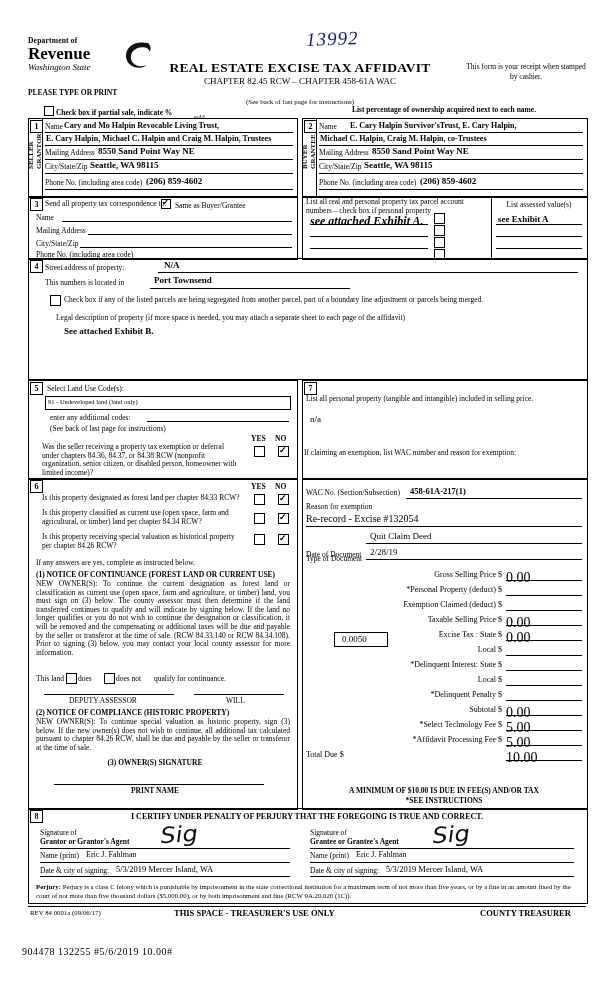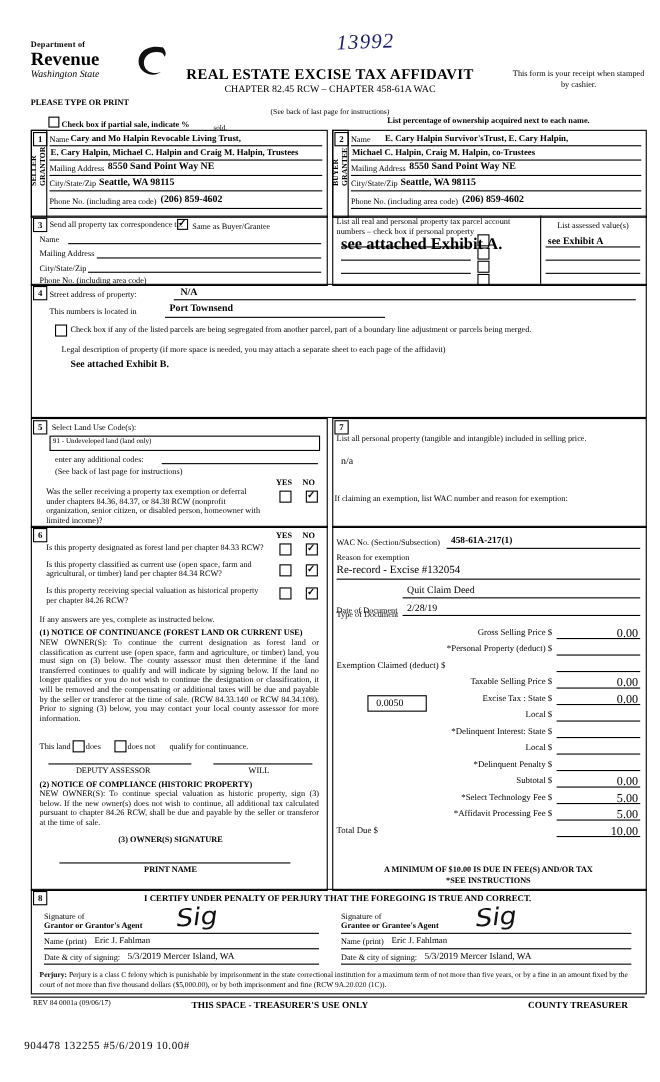--- a/index.html
+++ b/index.html
@@ -33,21 +33,21 @@
   .vside{position:absolute;font-size:7px;font-weight:bold;text-align:center;line-height:8px;}
   .tiny{font-size:6.5px;}
   .bold{font-weight:bold;}
   .line{position:absolute;border-bottom:1px solid #000;height:0;}
   .chk{position:absolute;width:9px;height:9px;border:1px solid #000;}
   .chkmark{position:absolute;font-size:9px;line-height:9px;font-weight:bold;}
   .sig{position:absolute;font-family:"DejaVu Sans",sans-serif;font-size:22px;font-style:italic;color:#111;transform:scaleX(1.1) rotate(-4deg);}
   .footline{position:absolute;font-size:6.8px;}
   .bottomcode{position:absolute;left:22px;top:946px;font-size:10px;font-family:"Liberation Serif",serif;letter-spacing:.5px;}
   .amtline{position:absolute;font-size:8px;}
-  .money{position:absolute;font-size:11px;text-align:right;}
+  .money{position:absolute;font-size:14px;text-align:left;}
 </style>
 </head>
 <body>
 
 <div class="page">
   <div class="doc">
 
     <div class="stampnum hw">13992</div>
 
     <div class="logo">
@@ -126,21 +126,21 @@
     <div class="line" style="left:48px;top:211px;width:230px;"></div>
     <div class="lbl" style="left:22px;top:216px;">Mailing Address</div>
     <div class="line" style="left:74px;top:224px;width:204px;"></div>
     <div class="lbl" style="left:22px;top:229px;">City/State/Zip</div>
     <div class="line" style="left:66px;top:237px;width:212px;"></div>
     <div class="lbl" style="left:22px;top:240px;">Phone No. (including area code)</div>
 
     <div class="lbl" style="left:292px;top:188px;width:176px;line-height:8.5px;">List all real and personal property tax parcel account numbers – check box if personal property</div>
     <div class="lbl" style="left:482px;top:190px;width:86px;text-align:center;">List assessed value(s)</div>
     <div class="line" style="left:477px;top:186px;width:0;height:62px;border-left:1px solid #000;border-bottom:none;"></div>
-    <div class="val" style="left:296px;top:204px;font-size:15px;">see attached Exhibit A.</div>
+    <div class="val" style="left:296px;top:204px;font-size:12px;font-style:italic;">see attached Exhibit A.</div>
     <div class="val" style="left:484px;top:204px;font-size:9px;">see Exhibit A</div>
     <div class="chk" style="left:420px;top:203px;"></div>
     <div class="chk" style="left:420px;top:215px;"></div>
     <div class="chk" style="left:420px;top:227px;"></div>
     <div class="chk" style="left:420px;top:239px;"></div>
     <div class="line" style="left:296px;top:214px;width:118px;"></div>
     <div class="line" style="left:296px;top:226px;width:118px;"></div>
     <div class="line" style="left:296px;top:238px;width:118px;"></div>
     <div class="line" style="left:482px;top:214px;width:86px;"></div>
     <div class="line" style="left:482px;top:226px;width:86px;"></div>
@@ -236,21 +236,21 @@
     <div class="val" style="left:356px;top:537px;font-size:9px;font-weight:normal;">2/28/19</div>
     <div class="line" style="left:352px;top:549px;width:216px;"></div>
 
     <div id="amount-rows">
         <div class="amtline" style="position: absolute; left: 292px; top: 560px; width: 196px; text-align: right;">Gross Selling Price  $</div>
         <div class="line" style="left: 492px; top: 570px; width: 76px;"></div>
         <div class="money" style="position: absolute; left: 492px; top: 560px; width: 74px;">0.00</div>
         <div class="amtline" style="position: absolute; left: 292px; top: 575px; width: 196px; text-align: right;">*Personal Property (deduct)  $</div>
         <div class="line" style="left: 492px; top: 585px; width: 76px;"></div>
         <div class="money" style="position: absolute; left: 492px; top: 575px; width: 74px;"></div>
-        <div class="amtline" style="position: absolute; left: 292px; top: 590px; width: 196px; ">Exemption Claimed (deduct)  $</div>
+        <div class="amtline" style="position: absolute; left: 292px; top: 590px; width: 196px; text-align: right;">Exemption Claimed (deduct)  $</div>
         <div class="line" style="left: 492px; top: 600px; width: 76px;"></div>
         <div class="money" style="position: absolute; left: 492px; top: 590px; width: 74px;"></div>
         <div class="amtline" style="position: absolute; left: 292px; top: 605px; width: 196px; text-align: right;">Taxable Selling Price  $</div>
         <div class="line" style="left: 492px; top: 615px; width: 76px;"></div>
         <div class="money" style="position: absolute; left: 492px; top: 605px; width: 74px;">0.00</div>
         <div class="amtline" style="position: absolute; left: 292px; top: 620px; width: 196px; text-align: right;">Excise Tax : State  $</div>
         <div class="line" style="left: 492px; top: 630px; width: 76px;"></div>
         <div class="money" style="position: absolute; left: 492px; top: 620px; width: 74px;">0.00</div>
         <div class="amtline" style="position: absolute; left: 292px; top: 635px; width: 196px; text-align: right;">Local  $</div>
         <div class="line" style="left: 492px; top: 645px; width: 76px;"></div>

